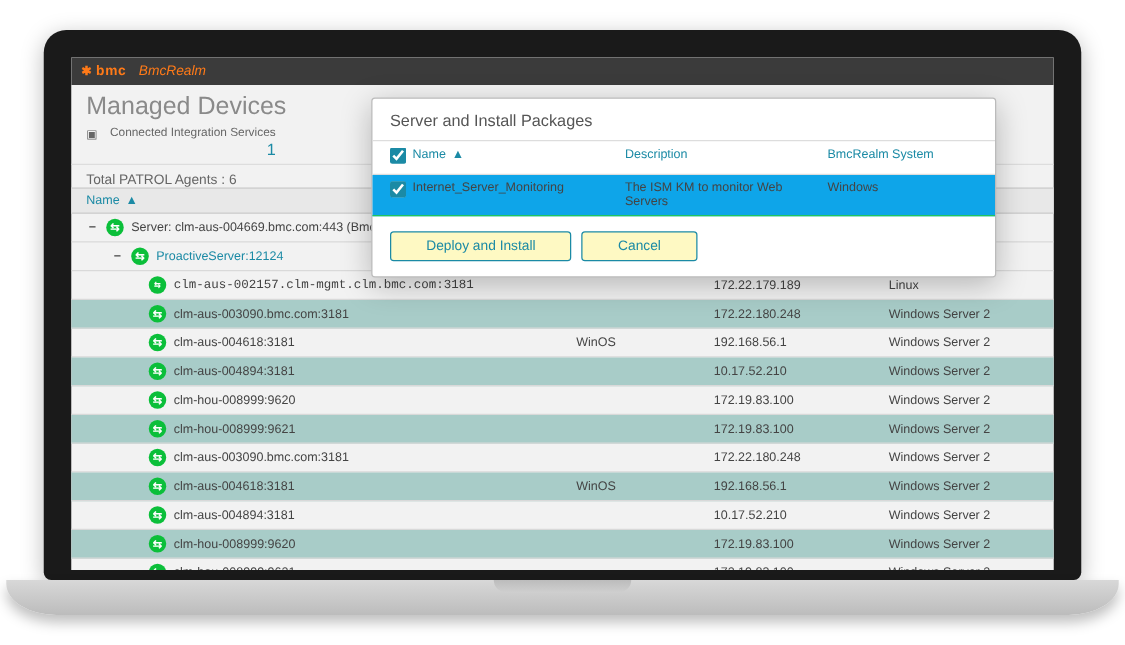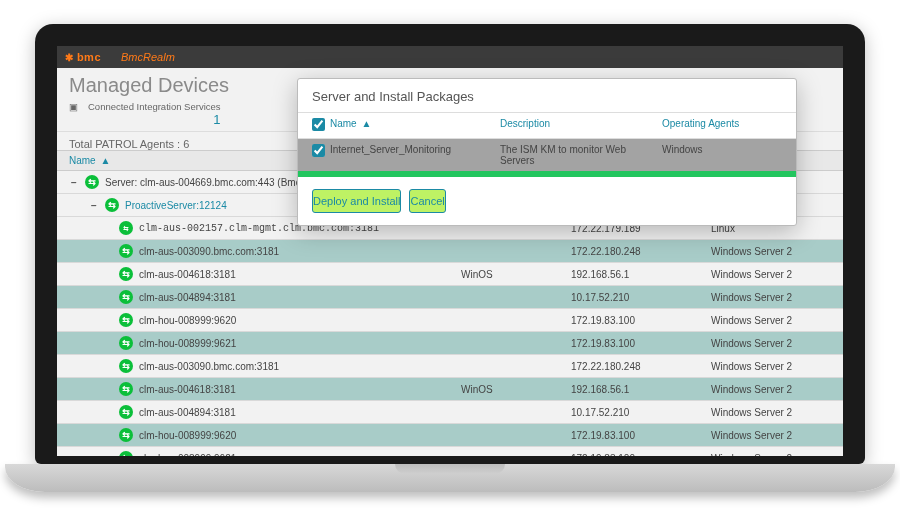--- a/index.html
+++ b/index.html
@@ -3,21 +3,21 @@
 <meta charset="utf-8">
 <style>
   * { box-sizing: border-box; margin: 0; padding: 0; }
   html, body { width: 900px; height: 516px; font-family: Arial, Helvetica, sans-serif; background: #fff; overflow: hidden; }
   .laptop { position: absolute; left: 50%; top: 50%; transform: translate(-50%, -50%); width: 830px; }
   .screen-bezel { background: #1a1a1a; border-radius: 18px 18px 6px 6px; padding: 22px 22px 8px 22px; box-shadow: 0 4px 18px rgba(0,0,0,0.25); }
   .screen { width: 100%; height: 410px; background: #f2f2f2; overflow: hidden; position: relative; font-size: 10px; color: #333; }
   .base { height: 28px; background: linear-gradient(#d8d8d8, #bcbcbc); border-radius: 0 0 40px 40px / 0 0 25px 25px; position: relative; margin: 0 -30px; box-shadow: 0 6px 10px rgba(0,0,0,0.25); }
   .base::before { content:""; position:absolute; left:50%; top:0; transform:translateX(-50%); width:110px; height:10px; background:linear-gradient(#bcbcbc,#cfcfcf); border-radius:0 0 10px 10px; }
 
-  .topbar { height: 22px; background: #3b3b3b; display:flex; align-items:center; padding:0 8px; gap:20px; }
+  .topbar { height: 22px; background: #3b3b3b; display:flex; align-items:center; padding:0 8px; gap:10px; }
   .bmc-logo { color:#ff7a18; font-weight:bold; font-size:11px; letter-spacing:0.5px; }
   .bmc-logo::before { content:"\2731"; margin-right:3px; font-size:10px; }
   .truesight { color:#ff7a18; font-style:italic; font-size:11px; }
 
   .page-title { font-size:20px; color:#8a8a8a; padding:6px 12px 4px; font-weight:normal; }
   .crumb-row { display:flex; align-items:flex-start; gap:10px; padding:0 12px 4px; font-size:9.5px; color:#666; border-bottom:1px solid #ddd; }
   .crumb-box { text-align:right; }
   .crumb-num { color:#1b8aa5; font-size:13px; }
 
   .agents-row { padding:6px 12px 0; font-size:11px; color:#666; }
@@ -31,23 +31,23 @@
   .status-dot { width:14px; height:14px; border-radius:50%; background:#0bbf3a; display:inline-flex; align-items:center; justify-content:center; color:#fff; font-size:8px; font-weight:bold; }
   .status-dot::after { content:"\21C6"; font-size:9px; }
   .toggle { width:10px; text-align:center; color:#555; font-weight:bold; }
   .link { color:#1b8aa5; }
 
   
   .dialog { position:absolute; top:32px; left:240px; width:500px; background:#fff; border:1px solid #bbb; box-shadow:0 6px 24px rgba(0,0,0,0.25); border-radius:3px; z-index:10; }
   .dialog-title { font-size:13px; color:#555; padding:10px 14px 8px; }
   .dialog-table-header, .dialog-row { display:grid; grid-template-columns: 18px 170px 1fr 120px; padding:5px 14px; font-size:10px; }
   .dialog-table-header { color:#1b8aa5; border-top:1px solid #ddd; border-bottom:1px solid #ddd; }
-  .dialog-row { background:#a3a3a3; border-bottom:6px solid #22c55e; color:#444; }
+  .dialog-row { background:#0ea5e9; border-bottom:1px solid #22c55e; color:#444; }
   .dialog-actions { padding:12px 14px; display:flex; gap:8px; }
-  .btn { border:1px solid #1b8aa5; color:#1b8aa5; background:#bef264; padding:5px 0; font-size:11px; border-radius:3px; cursor:pointer; }
+  .btn { border:1px solid #1b8aa5; color:#1b8aa5; background:#fef9c3; padding:5px 28px; font-size:11px; border-radius:3px; cursor:pointer; }
   .chk { accent-color:#1b8aa5; }
 </style>
 </head>
 <body>
 
 <div class="laptop">
   <div class="screen-bezel">
     <div class="screen">
 
       <div class="topbar">
@@ -203,21 +203,21 @@
 
       <div class="dialog">
         <div class="dialog-title">Server and Install Packages</div>
         <div class="dialog-table-header">
           <div><input type="checkbox" class="chk" checked="" style=""></div>
           <div>
             <span>Name</span>
             <span class="sort-arrow">▲</span>
           </div>
           <div>Description</div>
-          <div>Operating Agents</div>
+          <div>BmcRealm System</div>
         </div>
         <div class="dialog-row">
           <div><input type="checkbox" class="chk" checked="" style=""></div>
           <div>Internet_Server_Monitoring</div>
           <div>The ISM KM to monitor Web Servers</div>
           <div>Windows</div>
         </div>
         <div class="dialog-actions">
           <button class="btn">Deploy and Install</button>
           <button class="btn">Cancel</button>

